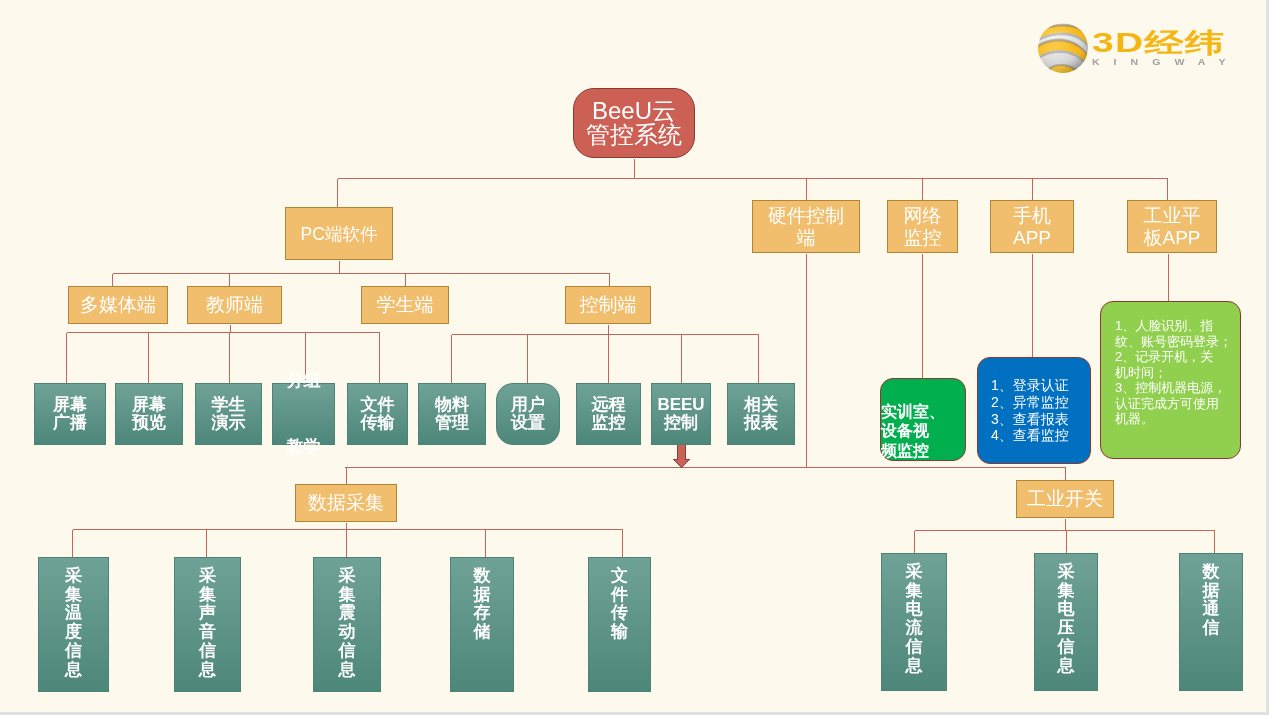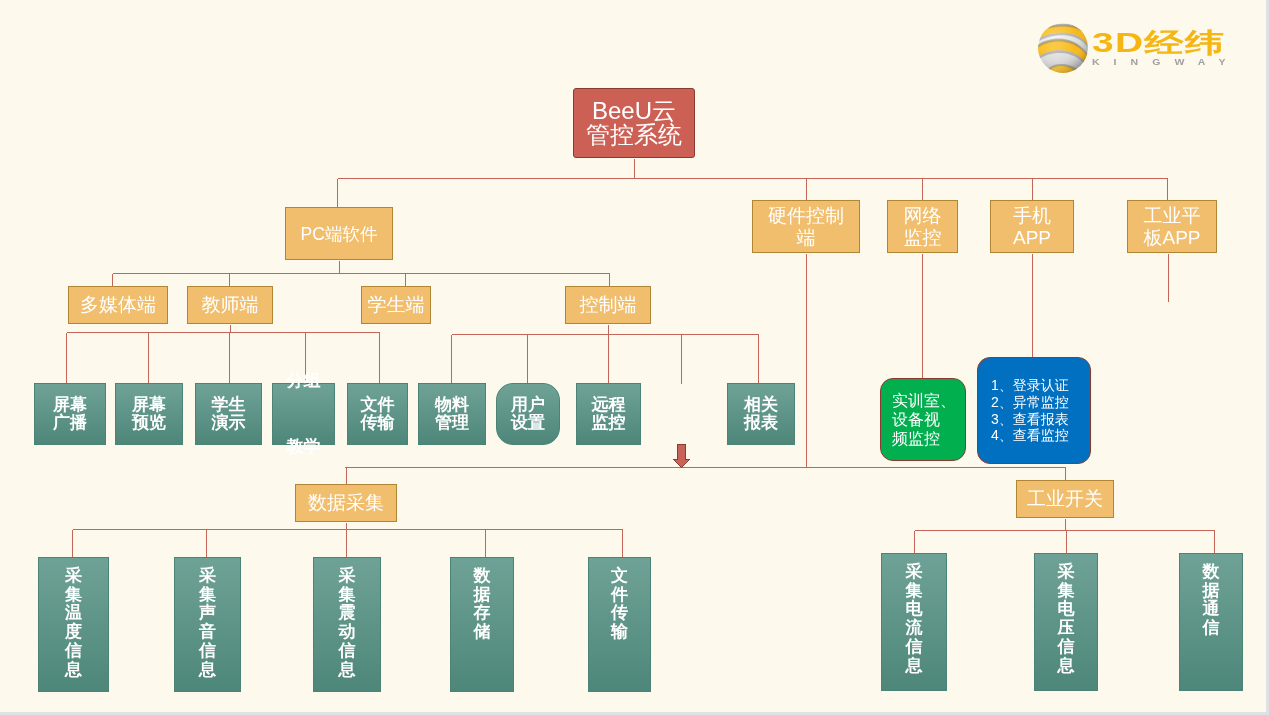--- a/index.html
+++ b/index.html
@@ -6,32 +6,32 @@
   html,body{margin:0;padding:0;}
   body{width:1269px;height:715px;background:#fdf9ed;overflow:hidden;
        font-family:"Liberation Sans",sans-serif;}
   #stage{position:relative;width:1269px;height:715px;}
   svg.edges{position:absolute;left:0;top:0;width:1269px;height:715px;shape-rendering:crispEdges;}
   .node{position:absolute;box-sizing:border-box;display:flex;flex-direction:column;
         align-items:center;justify-content:center;text-align:center;color:#ffffff;}
   .ln{display:block;white-space:pre;}
 
   
-  .n-root{background:#cc6055;border:1.3px solid #8b3a30;border-radius:3px;
+  .n-root{background:#cc6055;border:1.3px solid #8b3a30;border-radius:21px;
           font-size:24px;line-height:24.5px;font-weight:400;letter-spacing:0px;align-items:center;}
   
   .n-orange{background:#f0be6c;border:1.3px solid #b08536;font-size:19px;line-height:21.4px;font-weight:400;}
   .fs-sm{font-size:17.5px;line-height:20px;}
   
   .n-green{background:linear-gradient(180deg,#6fa296 0%,#4d8779 100%);
            border:1px solid #4b8477;font-size:17px;line-height:18.3px;font-weight:700;}
   
   .n-em{border:1.4px solid #8b3a30;border-radius:13px;}
-  .n-gr{background:#01af4f;font-size:16px;line-height:19.3px;font-weight:400;
-        align-items:flex-start;padding-left:11px;}
+  .n-gr{background:#01af4f;font-size:16px;line-height:19.3px;font-weight:700;
+        align-items:flex-start;justify-content:flex-end;}
   .n-gr .ln{text-align:left;}
   .n-bl{background:#0270c1;font-size:14px;line-height:16.6px;font-weight:400;
         align-items:flex-start;padding-left:13px;}
   .n-bl .ln{text-align:left;}
   .n-lg{background:#91d04f;font-size:13px;line-height:15.5px;font-weight:400;}
 
   .vch{display:block;line-height:18.7px;}
   .vertbox{justify-content:flex-start;padding-top:9px;}
   .n-lg .ln{display:block;white-space:pre;text-align:left;width:100%;}
   .n-lg{align-items:flex-start;justify-content:flex-start;padding:16px 2px 0 14px;}
@@ -170,24 +170,24 @@
       <span class="ln">手机</span>
       <span class="ln">APP</span>
     </div>
     <div class="node n-orange" style="left: 1127px; top: 200px; width: 90px; height: 53px;">
       <span class="ln">工业平</span>
       <span class="ln">板APP</span>
     </div>
     <div class="node n-orange" style="left: 68px; top: 286px; width: 100px; height: 38px;">
       <span class="ln">多媒体端</span>
     </div>
-    <div class="node n-orange" style="left: 187px; top: 286px; width: 86px; height: 38px;">
+    <div class="node n-orange" style="left: 187px; top: 286px; width: 95px; height: 38px;">
       <span class="ln">教师端</span>
     </div>
-    <div class="node n-orange" style="left: 361px; top: 286px; width: 70px; height: 38px;">
+    <div class="node n-orange" style="left: 361px; top: 286px; width: 88px; height: 38px;">
       <span class="ln">学生端</span>
     </div>
     <div class="node n-orange" style="left: 565px; top: 286px; width: 86px; height: 38px;">
       <span class="ln">控制端</span>
     </div>
     <div class="node n-green" style="left: 34px; top: 383px; width: 72px; height: 62px;">
       <span class="ln">屏幕</span>
       <span class="ln">广播</span>
     </div>
     <div class="node n-green" style="left: 115px; top: 383px; width: 68px; height: 62px;">
@@ -210,36 +210,49 @@
       <span class="ln">物料</span>
       <span class="ln">管理</span>
     </div>
     <div class="node n-green" style="left: 496px; top: 383px; width: 64px; height: 62px; border-radius: 17px;">
       <span class="ln">用户</span>
       <span class="ln">设置</span>
     </div>
     <div class="node n-green" style="left: 576px; top: 383px; width: 65px; height: 62px;">
       <span class="ln">远程</span>
       <span class="ln">监控</span>
+    </div>
+    <div class="node n-green" style="left: 651px; top: 383px; width: 60px; height: 62px;">
+      <span class="ln">BEEU</span>
+      <span class="ln">控制</span>
     </div>
     <div class="node n-green" style="left: 727px; top: 383px; width: 68px; height: 62px; text-align: center;">
       <span class="ln">相关</span>
       <span class="ln">报表</span>
     </div>
     <div class="node n-em n-gr" style="left: 880px; top: 378px; width: 86px; height: 83px;">
       <span class="ln">实训室、</span>
       <span class="ln">设备视</span>
       <span class="ln">频监控</span>
     </div>
     <div class="node n-em n-bl" style="left: 977px; top: 357px; width: 114px; height: 107px;">
       <span class="ln">1、登录认证</span>
       <span class="ln">2、异常监控</span>
       <span class="ln">3、查看报表</span>
       <span class="ln">4、查看监控</span>
     </div>
+    <div class="node n-em n-lg" style="left: 1100px; top: 301px; width: 141px; height: 158px;">
+      <span class="ln">1、人脸识别、指</span>
+      <span class="ln">纹、账号密码登录；</span>
+      <span class="ln">2、记录开机，关</span>
+      <span class="ln">机时间；</span>
+      <span class="ln">3、控制机器电源，</span>
+      <span class="ln">认证完成方可使用</span>
+      <span class="ln">机器。</span>
+    </div>
     <div class="node n-orange" style="left: 295px; top: 484px; width: 102px; height: 38px;">
       <span class="ln">数据采集</span>
     </div>
     <div class="node n-orange" style="left: 1016px; top: 480px; width: 98px; height: 38px;">
       <span class="ln">工业开关</span>
     </div>
     <div class="node n-green vertbox" style="left: 38px; top: 557px; width: 71px; height: 135px;">
       <span class="vch">采</span>
       <span class="vch">集</span>
       <span class="vch">温</span>

